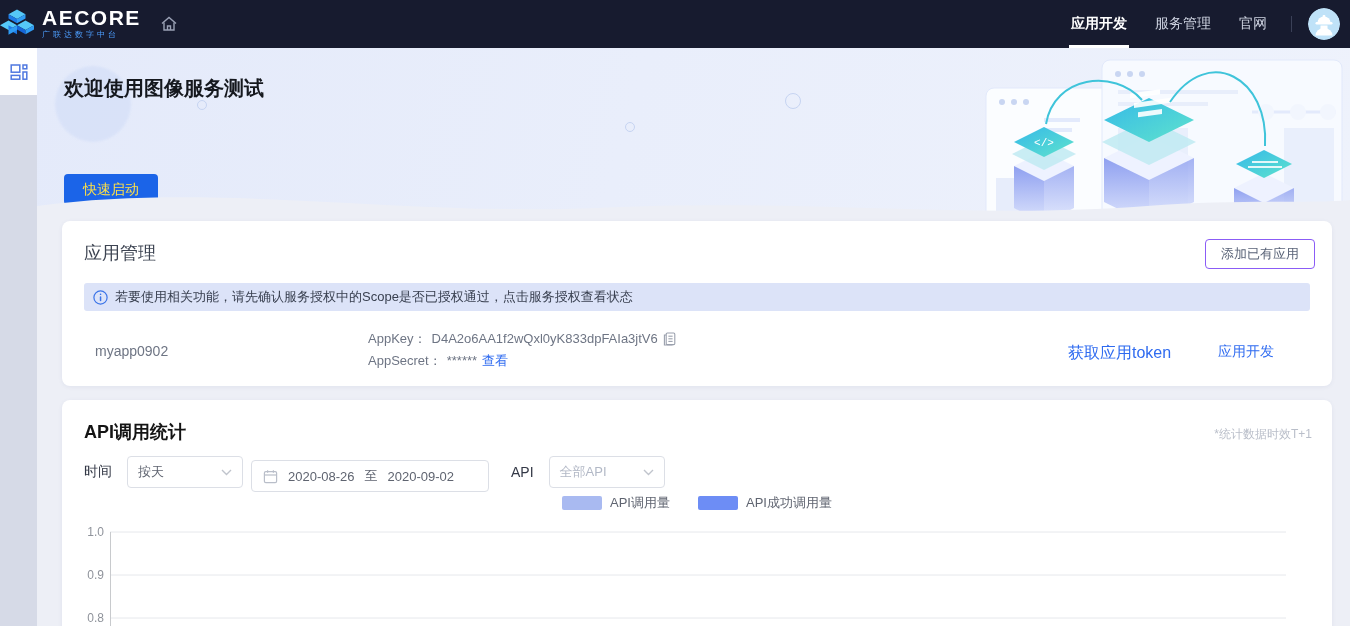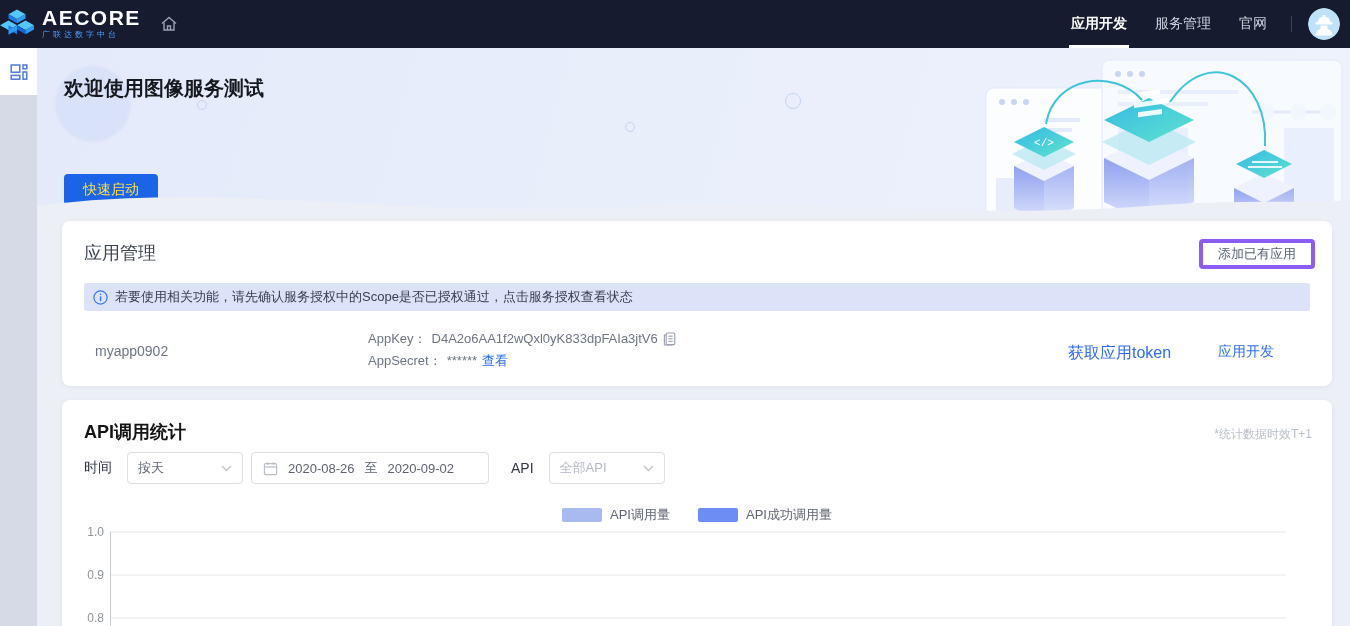--- a/index.html
+++ b/index.html
@@ -50,21 +50,21 @@
   .hero-wave { position:absolute; left:0; bottom:0; width:1313px; height:44px; }
 
   
   .card { position:absolute; left:25px; width:1270px; background:#ffffff; border-radius:8px;
           box-shadow:0 1px 4px rgba(80,95,140,0.08); }
   .card-app { top:173px; height:165px; }
   .card-api { top:352px; height:300px; }
 
   .card-title { position:absolute; left:22px; top:20px; font-size:18px; color:#3d4452; font-weight:400; }
   .add-btn { position:absolute; right:17px; top:18px; height:30px; padding:0 15px; background:#fff;
-             border:4px solid #8b5cf6; border-radius:4px; color:#5a6478; font-size:13px; cursor:pointer;
+             border:1px solid #8b5cf6; border-radius:4px; color:#5a6478; font-size:13px; cursor:pointer;
              font-family:inherit; }
   .notice { position:absolute; left:22px; right:22px; top:62px; height:28px; background:#dce3f8;
             border-radius:3px; display:flex; align-items:center; padding:0 9px; gap:7px; }
   .notice-text { font-size:13px; color:#394050; }
 
   .app-row { position:absolute; left:0; right:0; top:100px; height:62px; }
   .app-name { position:absolute; left:33px; top:22px; font-size:14px; color:#6e7584; }
   .key-block { position:absolute; left:306px; top:7px; font-size:13px; color:#6e7584; line-height:22px; }
   .key-line { display:flex; align-items:center; gap:5px; }
   .link { color:#2f6bf0; cursor:pointer; text-decoration:none; font-size:13px; }
@@ -74,24 +74,24 @@
   
   .api-title { position:absolute; left:22px; top:20px; font-size:18px; font-weight:bold; color:#141414; }
   .api-note { position:absolute; right:20px; top:26px; font-size:12px; color:#b9bec9; }
   .filters { position:absolute; left:22px; top:52px; display:flex; align-items:center; }
   .f-label { font-size:14px; color:#333846; margin-right:15px; }
   .select-box { width:116px; height:32px; border:1px solid #dcdfe6; border-radius:4px; background:#fff;
                 display:flex; align-items:center; justify-content:space-between; padding:0 10px; cursor:pointer; }
   .select-box .sel-text { font-size:13px; color:#5f6470; }
   .select-box.placeholder .sel-text { color:#b2b8c6; }
   .date-box { width:238px; height:32px; border:1px solid #dcdfe6; border-radius:4px; background:#fff;
-              display:flex; align-items:center; padding:0 11px; gap:10px; margin-left:8px; cursor:pointer; }
+              display:flex; align-items:center; padding:0 11px; gap:10px; margin-left:8px; cursor:pointer;margin-top:8px; }
   .date-box span { font-size:13px; color:#5f6470; }
   .sep-api { margin-left:22px; }
-  .legend { position:absolute; left:0; top:106px; width:100%; display:flex; justify-content:center;
+  .legend { position:absolute; left:0; top:94px; width:100%; display:flex; justify-content:center;
             align-items:center; gap:28px; }
   .legend-item { display:flex; align-items:center; gap:8px; cursor:pointer; }
   .swatch { width:40px; height:14px; border-radius:2px; display:inline-block; }
   .sw-0 { background:#a9baf1; }
   .sw-1 { background:#6d8df5; }
   .legend-label { font-size:13px; color:#5f6470; }
   .chart-svg { position:absolute; left:0; top:0; }
   .tick-text { font-size:12px; fill:#8f939b; font-family:"Liberation Sans",sans-serif; }
 </style>
 </head>

